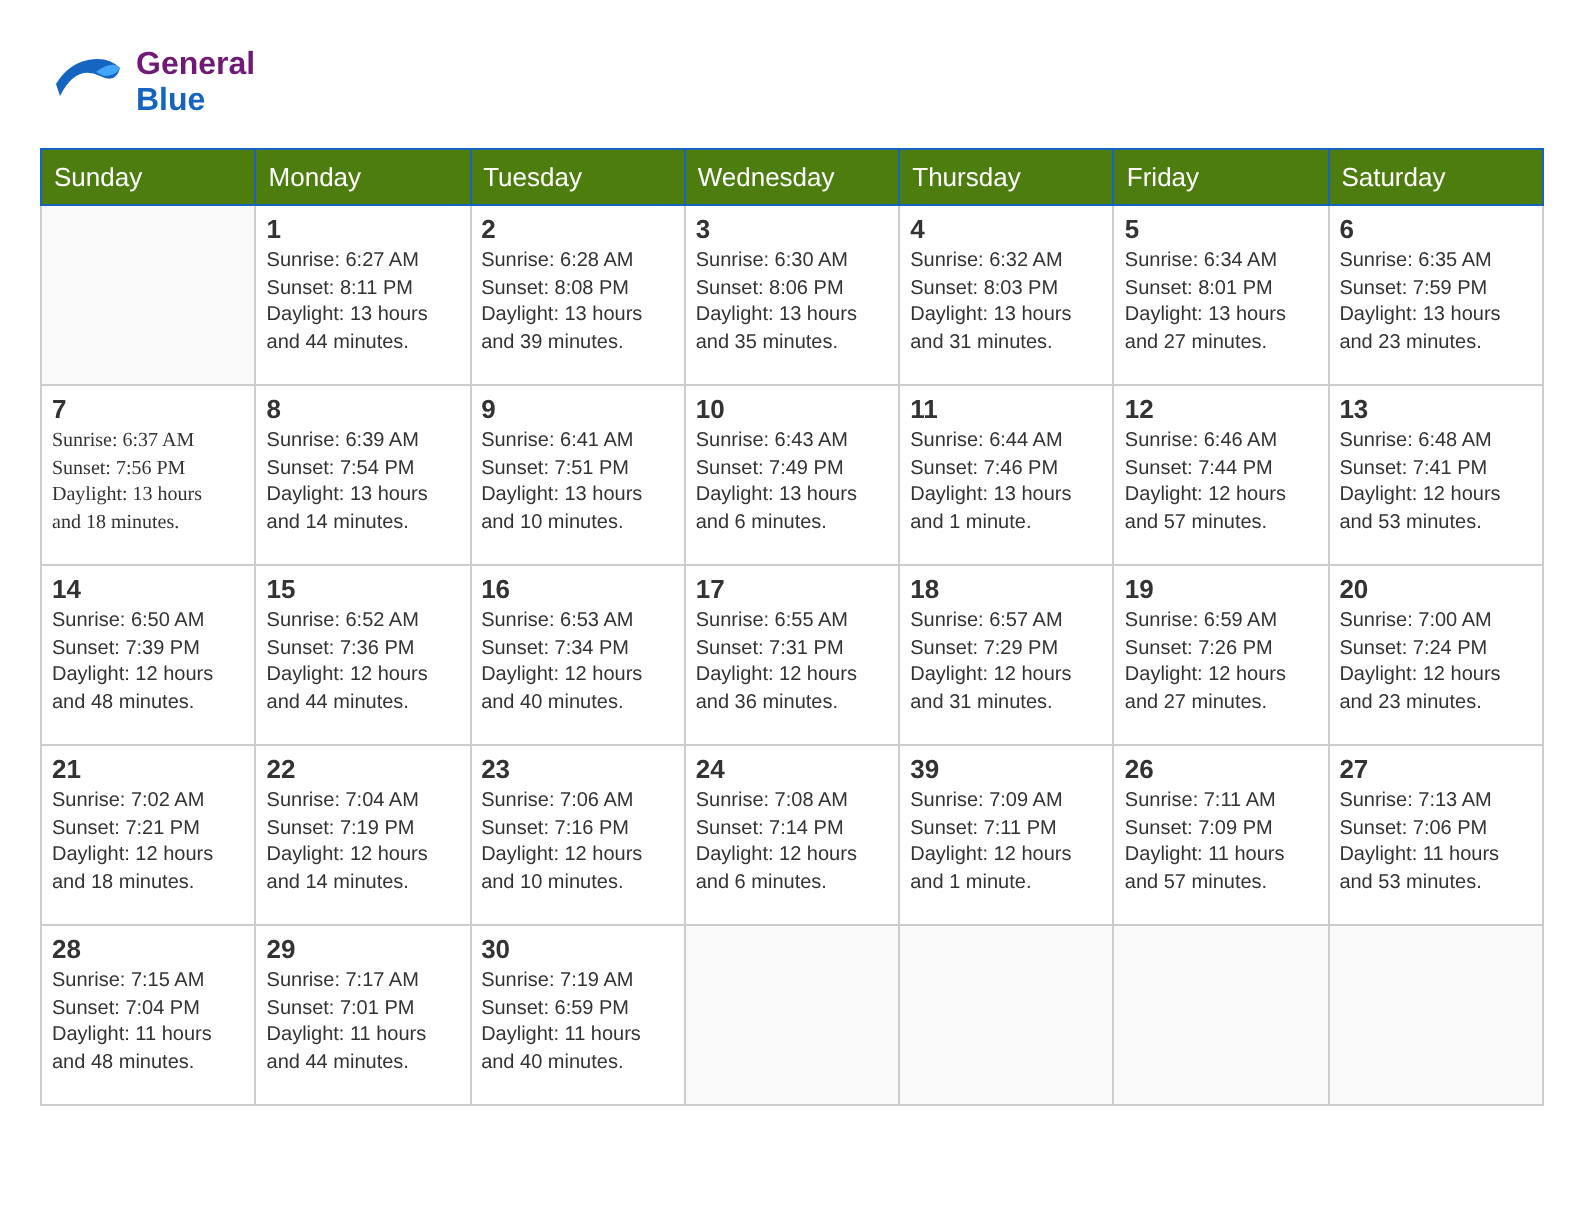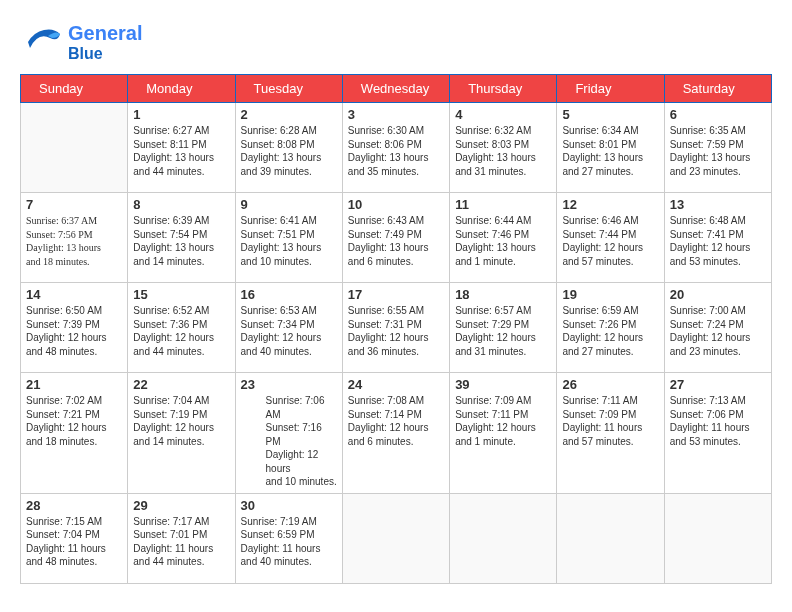--- a/index.html
+++ b/index.html
@@ -32,24 +32,24 @@
     .location-title {
       font-size: 16px;
       color: #333;
     }
     .calendar {
       width: 100%;
       border-collapse: collapse;
       font-size: 11px;
     }
     .calendar th {
-      background-color: #ef4444;
+      background-color: #4d7c0f;
       color: #fff;
       text-align: left;
-      padding: 6px 18px;
+      padding: 6px 6px;
       font-size: 13px;
       font-weight: normal;
       border: 1px solid #1565C0;
     }
     .calendar td {
       border: 1px solid #ccc;
       vertical-align: top;
       padding: 4px 5px;
       width: 107px;
       min-height: 80px;
@@ -81,21 +81,21 @@
 
 <div class="header-area">
   <div class="logo">
     <div class="logo-wrapper">
       <svg width="44" height="44" viewBox="0 0 44 44">
 
         <path d="M10,28 Q18,12 30,18 Q38,22 40,14 Q34,8 24,10 Q14,12 8,22 Z" fill="#1565C0"></path>
         <path d="M28,16 Q36,10 40,14 Q38,18 32,18 Z" fill="#42A5F5"></path>
       </svg>
       <div>
-        <div style="font-size:20px;font-weight:bold;color:#3b82f6;">General</div>
+        <div style="font-size:16px;font-weight:bold;color:#701a75;">General</div>
         <div style="font-size:16px;font-weight:bold;color:#1565C0;">Blue</div>
       </div>
     </div>
   </div>
   <div class="title-area">
     <div class="month-title"></div>
     <div class="location-title"></div>
   </div>
 </div>
 
@@ -269,21 +269,21 @@
         </td>
         <td>
           <span class="day-number">22</span>
           <div class="day-info" style="white-space: pre-line;">Sunrise: 7:04 AM
 Sunset: 7:19 PM
 Daylight: 12 hours
 and 14 minutes.</div>
         </td>
         <td>
           <span class="day-number">23</span>
-          <div class="day-info" style="white-space: pre-line; margin-left: 25px;">Sunrise: 7:06 AM
+          <div class="day-info" style="white-space: pre-line;">Sunrise: 7:06 AM
 Sunset: 7:16 PM
 Daylight: 12 hours
 and 10 minutes.</div>
         </td>
         <td>
           <span class="day-number">24</span>
           <div class="day-info" style="white-space: pre-line;">Sunrise: 7:08 AM
 Sunset: 7:14 PM
 Daylight: 12 hours
 and 6 minutes.</div>

